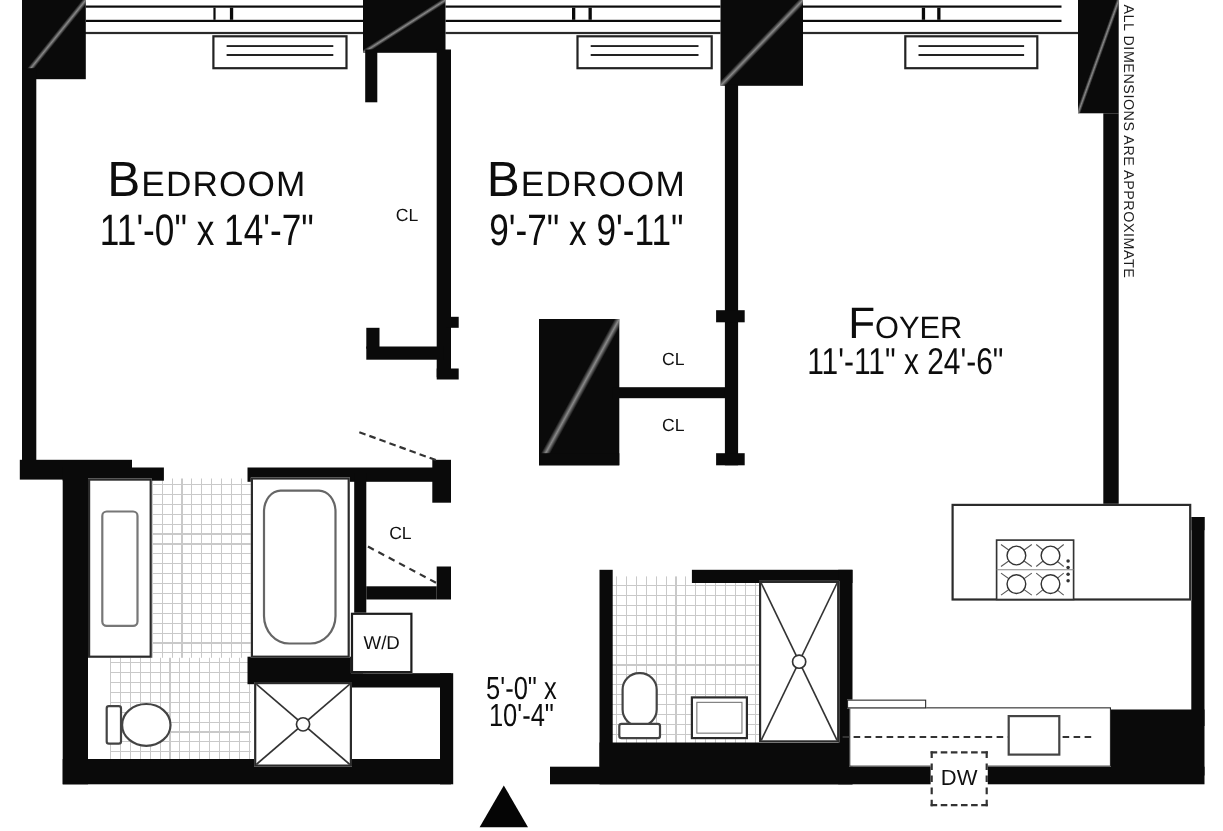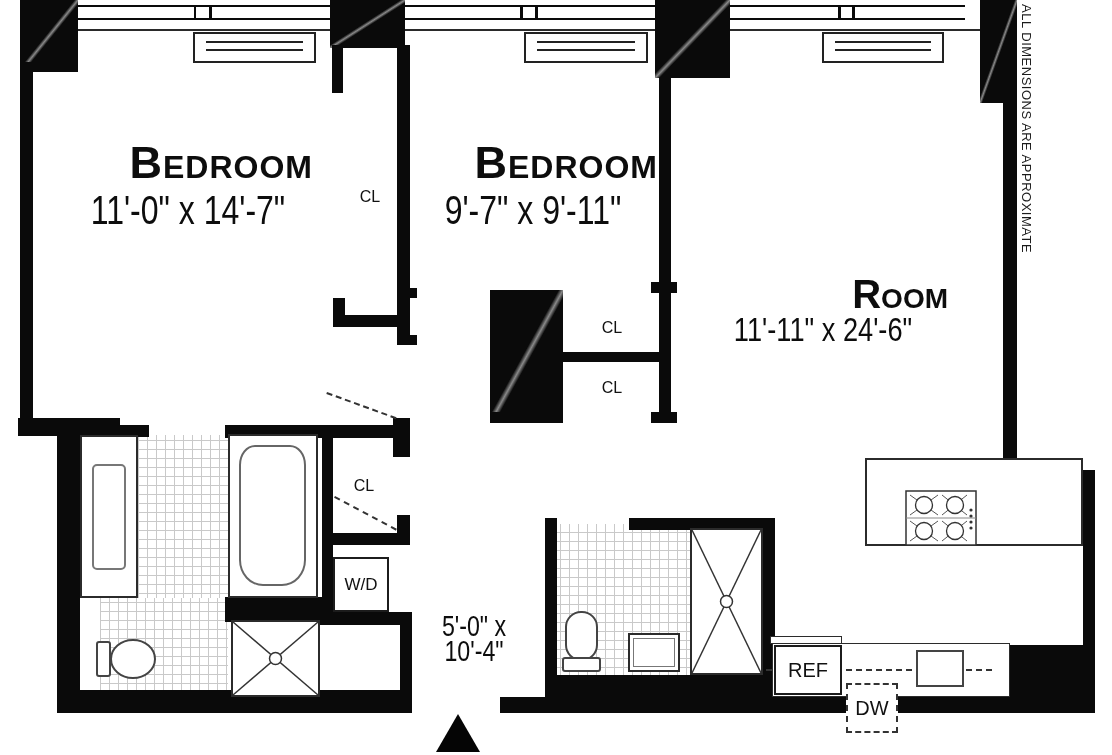--- a/index.html
+++ b/index.html
@@ -15,21 +15,21 @@
                          repeating-linear-gradient(90deg,#c9c9c9 0 1px,transparent 1px 9px);}
   .window{position:absolute;height:11px;border-top:2.5px solid #0a0a0a;border-bottom:2.5px solid #0a0a0a;background:#fff;}
   .mullion{position:absolute;top:0;bottom:0;width:2.5px;background:#0a0a0a;}
   .sill{position:absolute;height:2px;background:#2a2a2a;}
   .radiator{position:absolute;border:2px solid #222;background:#fff;}
   .radiator-lines{position:absolute;left:9%;right:9%;top:26%;height:52%;
         background:repeating-linear-gradient(#222 0 2px,transparent 2px 8px);}
   .whitebox{position:absolute;background:#fff;border:2px solid #2b2b2b;box-sizing:border-box;}
   .innerline{position:absolute;border:2px solid #777;box-sizing:border-box;background:transparent;}
   .dash{position:absolute;border-top:2px dashed #333;transform-origin:left top;}
-  .room-name{position:absolute;font-weight:700;font-variant:small-caps;line-height:1;text-align:right;color:#0d0d0d;white-space:nowrap;}
+  .room-name{position:absolute;font-weight:400;font-variant:small-caps;line-height:1;text-align:center;color:#0d0d0d;white-space:nowrap;}
   .room-dims{position:absolute;font-weight:400;line-height:1;text-align:center;color:#0d0d0d;white-space:nowrap;transform:scaleX(0.8);}
   .small-label{position:absolute;font-weight:400;line-height:1;text-align:center;color:#111;white-space:nowrap;}
   .boxed-label{position:absolute;display:flex;align-items:center;justify-content:center;box-sizing:border-box;background:#fff;}
   .disclaimer{position:absolute;writing-mode:vertical-rl;text-orientation:mixed;
       font-size:13px;letter-spacing:.5px;color:#1b1b1b;white-space:nowrap;}
   .entry-arrow{position:absolute;width:0;height:0;border-left:22px solid transparent;
       border-right:22px solid transparent;border-bottom:38px solid #050505;}
   svg{position:absolute;overflow:visible;}
 </style>
 </head>
@@ -125,21 +125,21 @@
     <ellipse cx="38" cy="23" rx="22" ry="19" fill="#fff" stroke="#444" stroke-width="2"></ellipse>
   </svg>
 
   <div class="whitebox" style="left:231px;top:620px;width:89px;height:77px;"></div>
   <svg style="left:231px;top:620px;" width="89" height="77" viewBox="0 0 89 77">
     <line x1="2" y1="2" x2="87" y2="75" stroke="#333" stroke-width="1.5"></line>
     <line x1="87" y1="2" x2="2" y2="75" stroke="#333" stroke-width="1.5"></line>
     <circle cx="44.5" cy="38.5" r="6" fill="#fff" stroke="#333" stroke-width="1.5"></circle>
   </svg>
 
-  <div class="boxed-label" style="left:333px;top:557px;width:56px;height:55px;border:2.5px solid #1c1c1c;font-size:17px;">
+  <div class="boxed-label" style="left:319px;top:557px;width:56px;height:55px;border:2.5px solid #1c1c1c;font-size:17px;">
       <span>W/D</span>
     </div>
 
   <svg style="left:560px;top:610px;" width="44" height="62" viewBox="0 0 44 62">
     <rect x="6" y="2" width="31" height="48" rx="15" fill="#fff" stroke="#444" stroke-width="2"></rect>
     <rect x="3" y="48" width="37" height="13" rx="2" fill="#fff" stroke="#444" stroke-width="2"></rect>
   </svg>
   <div class="whitebox" style="left:628px;top:633px;width:52px;height:39px;"></div>
   <div class="innerline" style="left:633px;top:638px;width:42px;height:29px;border-width:1.5px;"></div>
 
@@ -168,37 +168,34 @@
     <circle cx="50" cy="41" r="8.5" fill="#fff" stroke="#333" stroke-width="1.3"></circle>
     <circle cx="66" cy="20" r="1.6" fill="#333"></circle>
       <circle cx="66" cy="26" r="1.6" fill="#333"></circle>
     <circle cx="66" cy="32" r="1.6" fill="#333"></circle>
       <circle cx="66" cy="38" r="1.6" fill="#333"></circle>
   </svg>
 
   <div class="whitebox" style="left:772px;top:643px;width:238px;height:54px;border-width:1.5px;"></div>
   <div class="whitebox" style="left:770px;top:636px;width:72px;height:8px;border-width:1.5px;"></div>
   <div style="position:absolute;left:766px;top:669px;width:226px;border-top:2px dashed #333;"></div>
-  <div class="boxed-label" style="left:774px;top:645px;width:68px;height:50px;border:2px solid #1c1c1c;font-size:20px;">
-      <span>REF</span>
-    </div>
   <div class="boxed-label" style="left:846px;top:683px;width:52px;height:50px;border:2px dashed #333;font-size:20px;">
       <span>DW</span>
     </div>
   <div class="whitebox" style="left:916px;top:650px;width:48px;height:37px;border-color:#444;"></div>
 
   <div class="entry-arrow" style="left:436px;top:714px;"></div>
 
   <div class="room-name" style="left:63px;top:140px;width:250px;font-size:45px;letter-spacing:1px;">Bedroom</div>
   <div class="room-dims" style="left:63px;top:190px;width:250px;font-size:40px;">11'-0" x 14'-7"</div>
 
   <div class="room-name" style="left:408px;top:140px;width:250px;font-size:45px;letter-spacing:1px;">Bedroom</div>
   <div class="room-dims" style="left:408px;top:190px;width:250px;font-size:40px;">9'-7" x 9'-11"</div>
 
-  <div class="room-name" style="left:698px;top:274px;width:250px;font-size:40px;">Room</div>
+  <div class="room-name" style="left:698px;top:274px;width:250px;font-size:40px;">Foyer</div>
   <div class="room-dims" style="left:698px;top:312px;width:250px;font-size:34px;">11'-11" x 24'-6"</div>
 
 
   <div class="room-dims" style="left:349px;top:612px;width:250px;font-size:29px;">5'-0" x</div>
   <div class="room-dims" style="left:349px;top:637px;width:250px;font-size:29px;">10'-4"</div>
 
   <div class="small-label" style="left:350px;top:189px;width:40px;font-size:16px;">CL</div>
   <div class="small-label" style="left:592px;top:320px;width:40px;font-size:16px;">CL</div>
   <div class="small-label" style="left:592px;top:380px;width:40px;font-size:16px;">CL</div>
   <div class="small-label" style="left:344px;top:478px;width:40px;font-size:16px;">CL</div>

